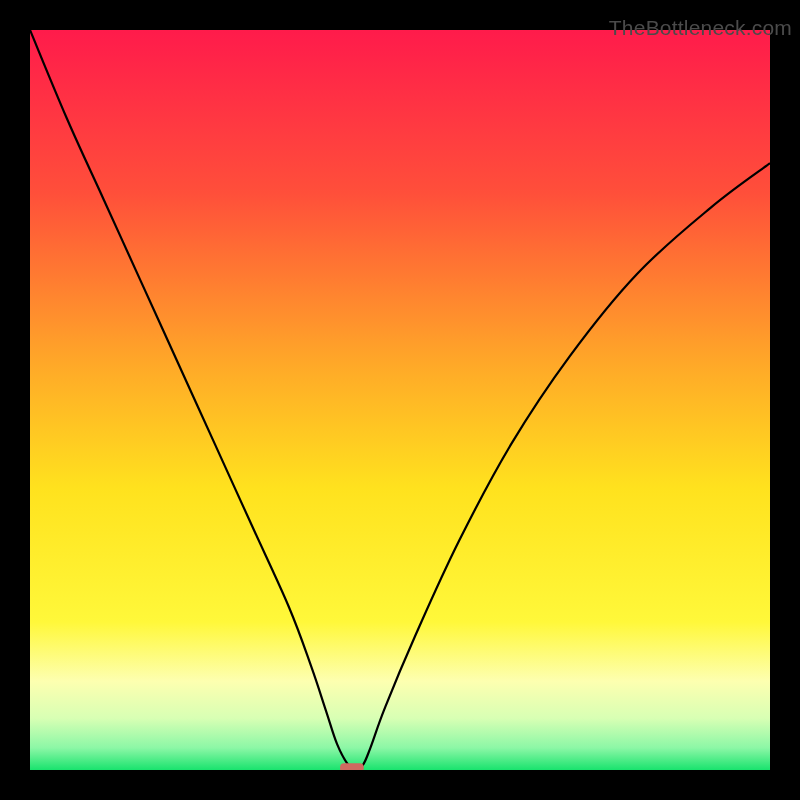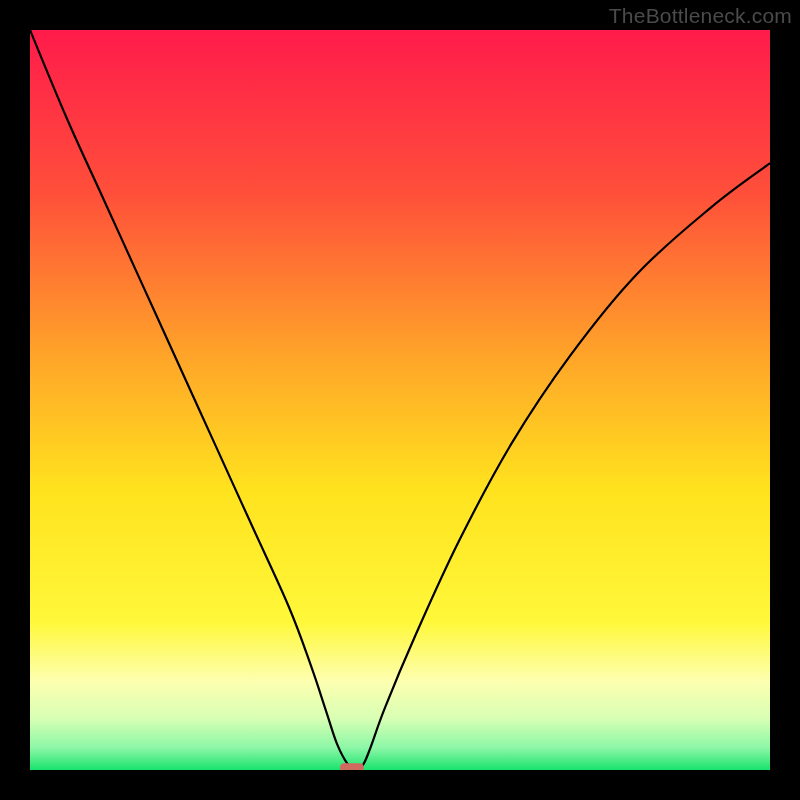--- a/index.html
+++ b/index.html
@@ -21,21 +21,21 @@
     position: absolute;
     left: 30px;
     top: 30px;
     width: 740px;
     height: 740px;
     background: #fff;
     overflow: hidden;
   }
   .watermark {
     position: absolute;
-    top: 4px;
+    top: 16px;
     right: 8px;
     color: #4b4b4b;
     font-size: 21px;
     font-weight: 500;
     letter-spacing: 0.2px;
     z-index: 5;
   }
   svg {
     display: block;
     position: absolute;

